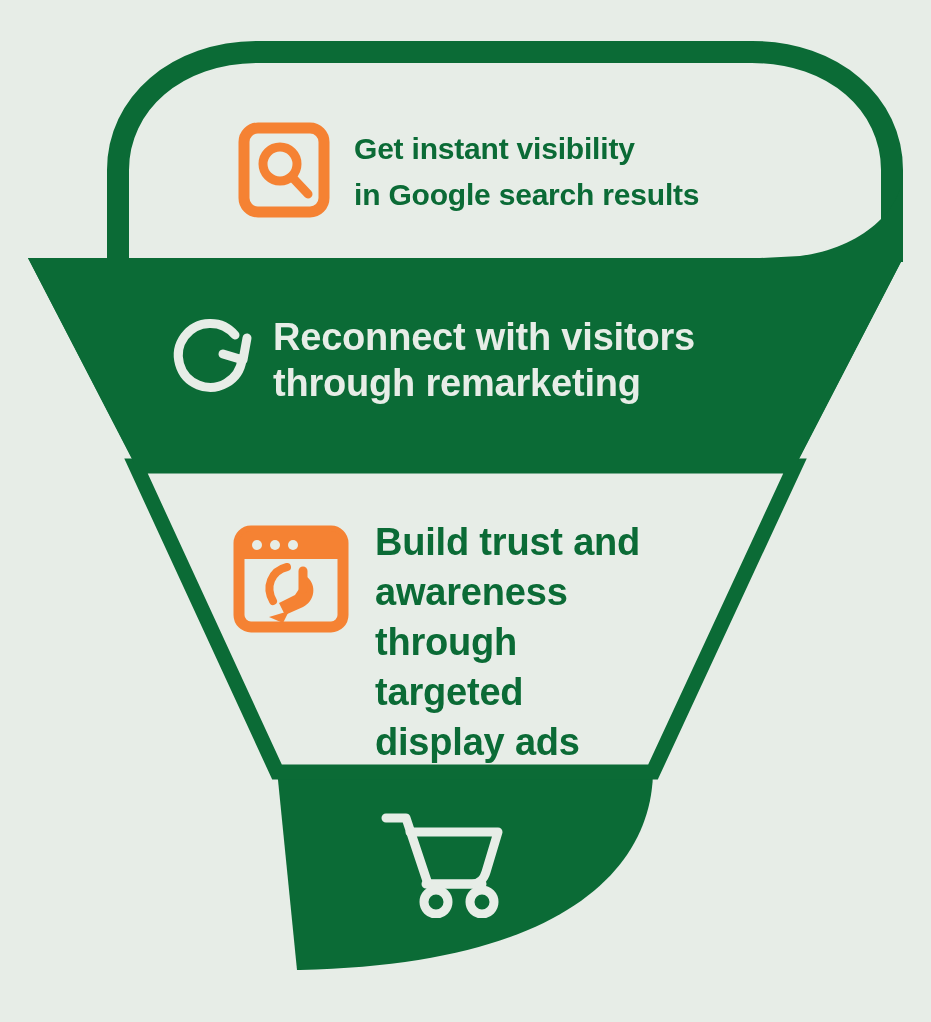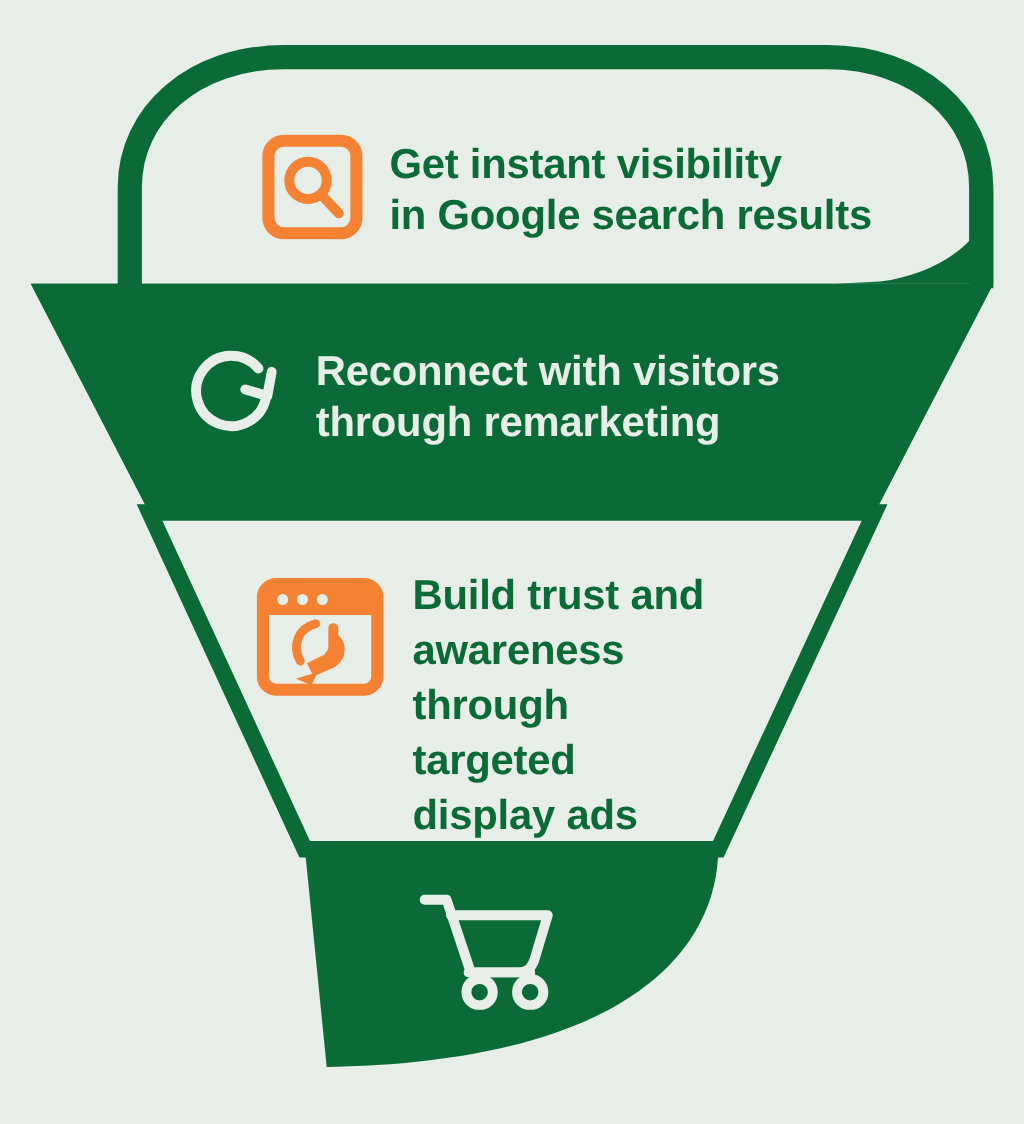--- a/index.html
+++ b/index.html
@@ -44,29 +44,29 @@
     white-space: pre-line;
   }
 
   
   #row-stage-1 {
     left: 238px;
     top: 122px;
   }
   #row-stage-1 .stage-text {
     color: #0b6b36;
-    font-size: 38px;
+    font-size: 30px;
     line-height: 46px;
   }
 
   
   #row-stage-2 {
     left: 163px;
     top: 310px;
-    gap: 28px;
+    gap: 14px;
   }
   #row-stage-2 .stage-text {
     color: #e7ede7;
     font-size: 38px;
     line-height: 46px;
   }
 
   
   #row-stage-3 {
     left: 233px;

